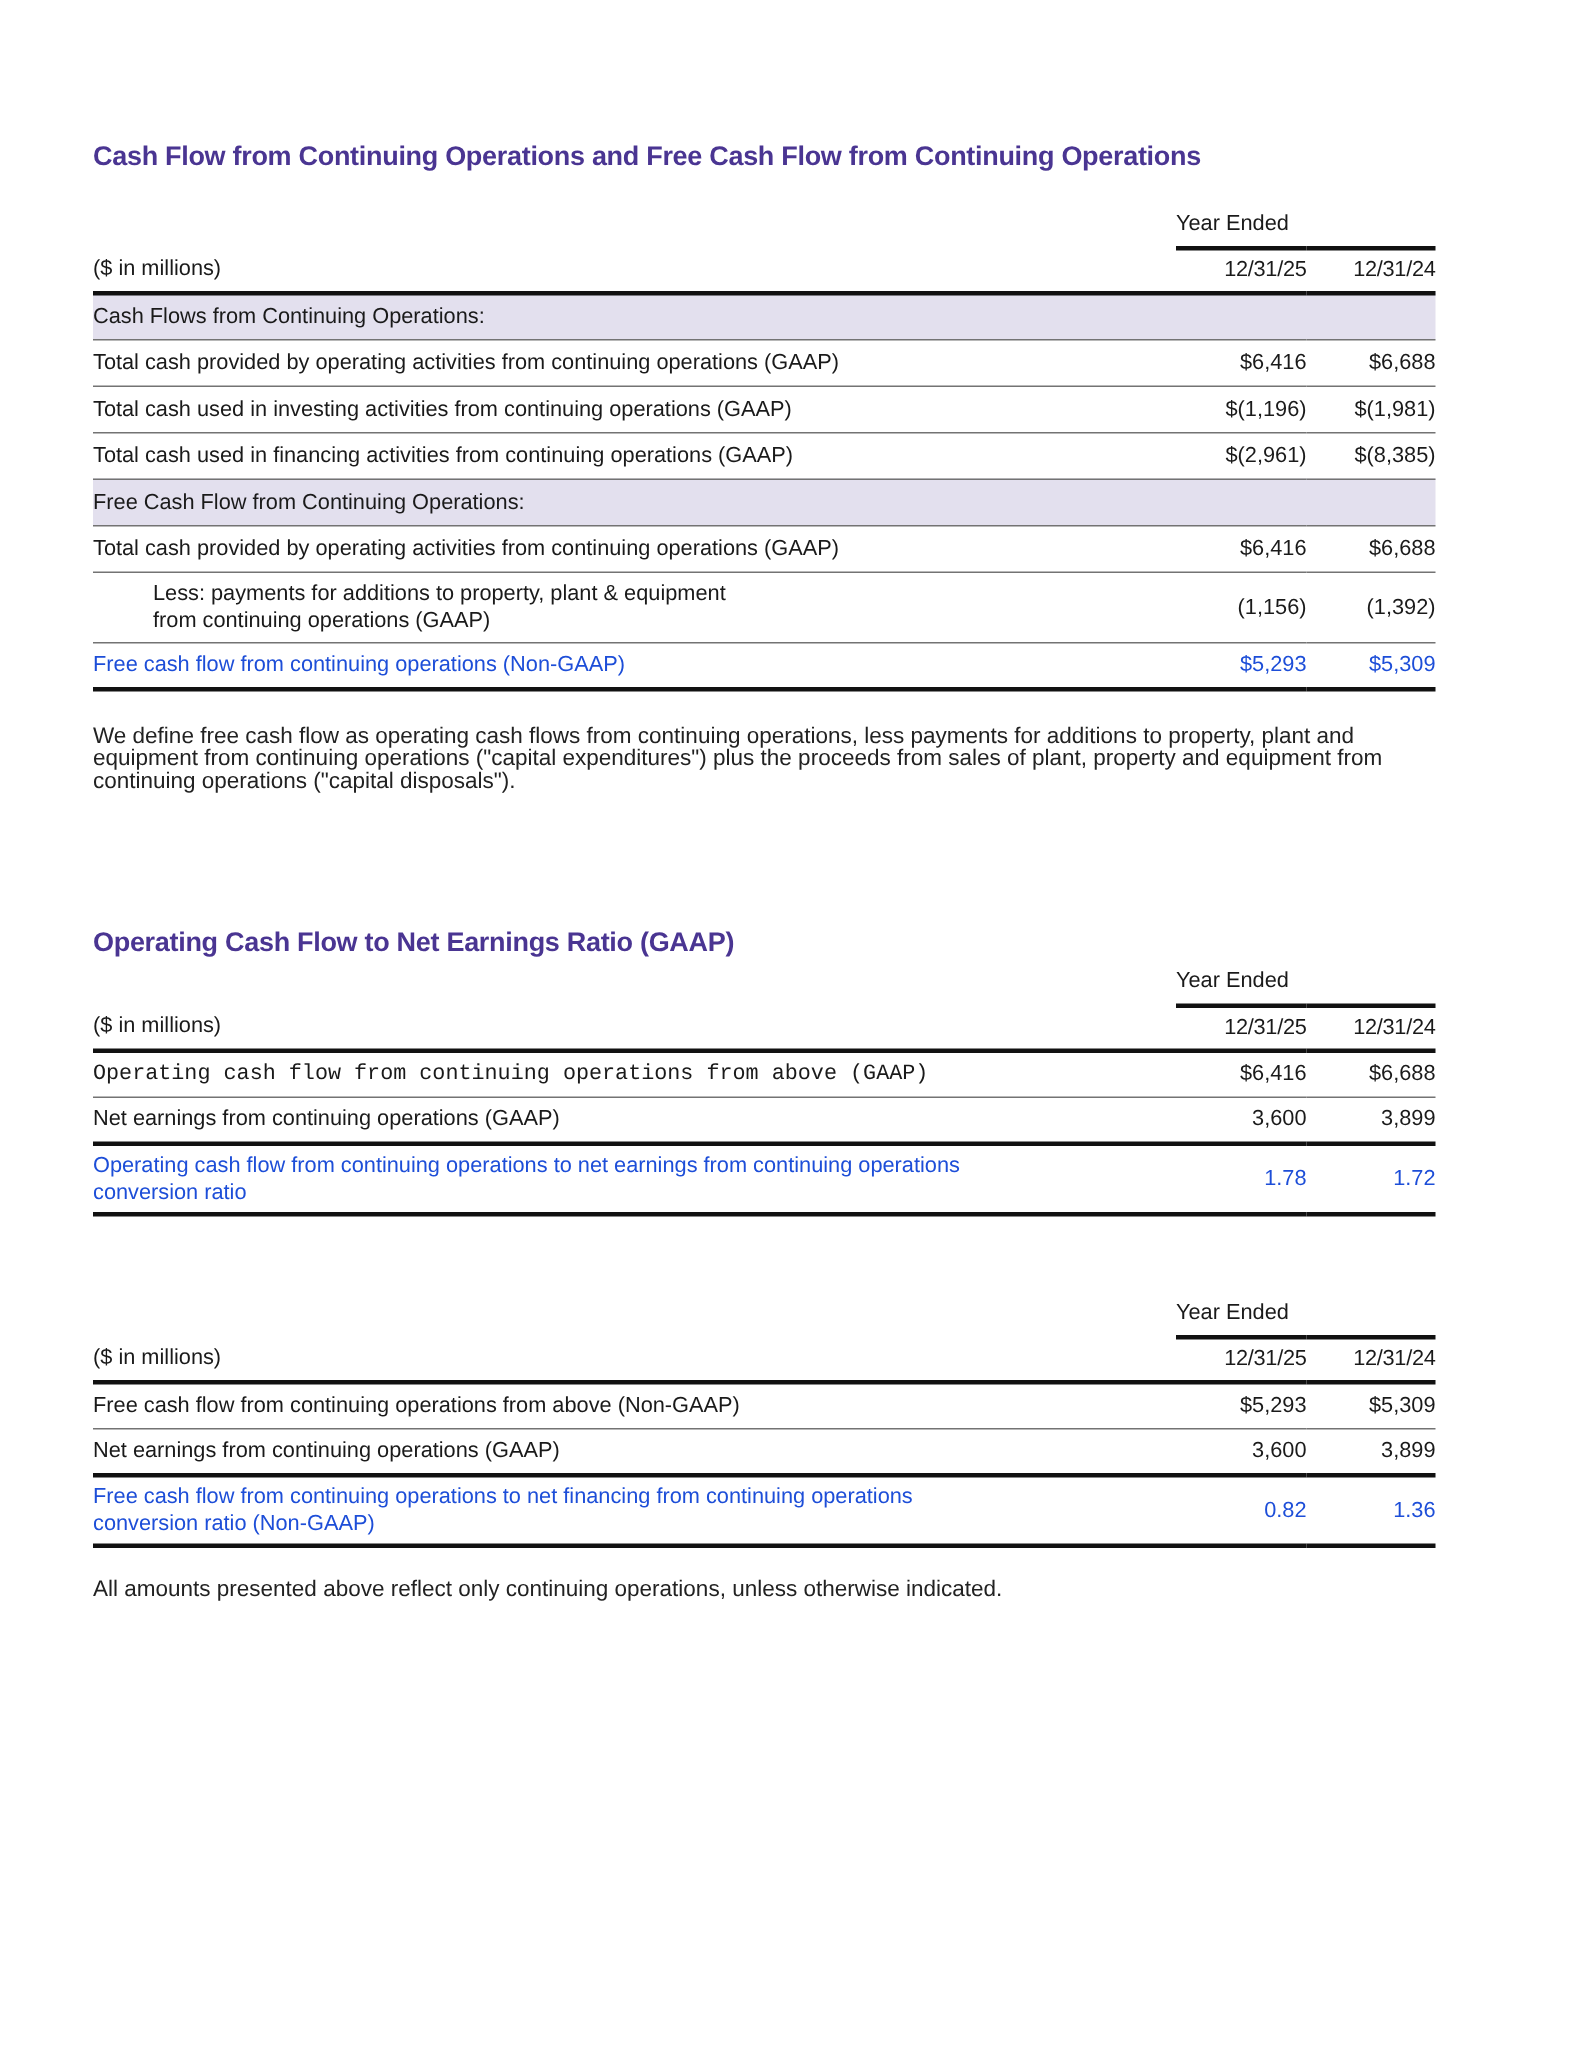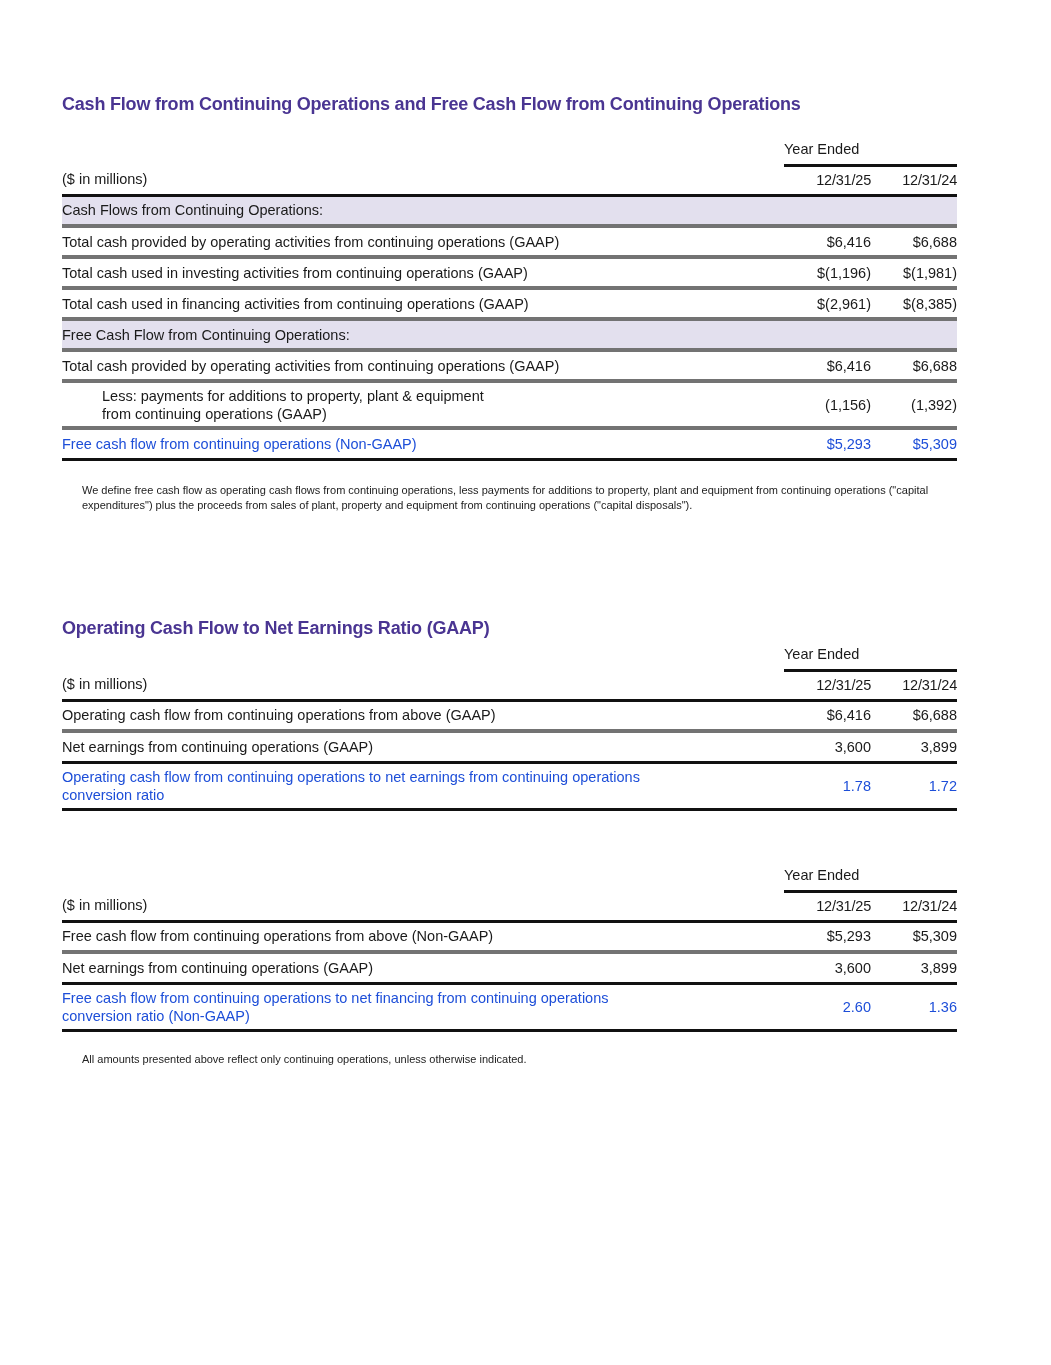--- a/index.html
+++ b/index.html
@@ -22,28 +22,28 @@
     .col-label { width: 722px; }
     .col-a { width: 87px; text-align: right; padding-right: 0; }
     .col-b { width: 86px; text-align: right; }
     .ye-row td { height: 30px; }
     .ye-cell {
       border-bottom: 3px solid #111;
       font-size: 14.5px;
     }
     .hdr-row td { height: 30px; border-bottom: 3px solid #111; font-size: 14.5px; }
     .hdr-row td.col-a, .hdr-row td.col-b { font-weight: normal; }
-    .row td { height: 31px; border-bottom: 4px solid #737373; }
+    .row td { height: 31px; border-bottom: 1px solid #737373; }
     .row.tall td { height: 47px; line-height: 18px; }
     .row.band td { background: #e3e0ee; }
     .row.thick td { border-bottom: 3px solid #111; }
     .row.bold td { color: #1d4ed8; }
     .indent { padding-left: 40px; }
     .sub-label { white-space: pre-line; }
-    .footnote { font-size: 11px; color: #222; line-height: 15px; margin-left: 20px; }
+    .footnote { font-size: 15px; color: #222; line-height: 15px; }
     .dates td.col-a, .dates td.col-b { letter-spacing: -0.2px; }
   </style>
 </head>
 <body>
 
 <div class="section" style="top:94px;">
   <div class="title">Cash Flow from Continuing Operations and Free Cash Flow from Continuing Operations</div>
   <table style="margin-top:20px;">
     <tbody>
         <tr class="ye-row">
@@ -104,21 +104,21 @@
         <tr class="ye-row">
       <td class="col-label"></td>
       <td colspan="2" class="ye-cell">Year Ended</td>
     </tr>
     <tr class="hdr-row dates">
       <td class="col-label">($ in millions)</td>
       <td class="col-a">12/31/25</td>
       <td class="col-b">12/31/24</td>
     </tr>
     <tr class="row" style="height:28px;">
-      <td class="col-label" style="height:28px;">Operating cash flow from continuing operations from above (GAAP)</td>
+      <td class="col-label" style="height:28px;font-family:Liberation Mono, monospace;">Operating cash flow from continuing operations from above (GAAP)</td>
       <td class="col-a">$6,416</td>
       <td class="col-b">$6,688</td>
     </tr>
     <tr class="row thick">
       <td class="col-label" style="height:28px;">Net earnings from continuing operations (GAAP)</td>
       <td class="col-a">3,600</td>
       <td class="col-b">3,899</td>
     </tr>
     <tr class="row tall thick bold">
       <td class="col-label sub-label">Operating cash flow from continuing operations to net earnings from continuing operations
@@ -148,19 +148,19 @@
       <td class="col-b">$5,309</td>
     </tr>
     <tr class="row thick">
       <td class="col-label" style="height:28px;">Net earnings from continuing operations (GAAP)</td>
       <td class="col-a">3,600</td>
       <td class="col-b">3,899</td>
     </tr>
     <tr class="row tall thick bold">
       <td class="col-label sub-label">Free cash flow from continuing operations to net financing from continuing operations
 conversion ratio (Non-GAAP)</td>
-      <td class="col-a">2.60</td>
+      <td class="col-a">0.82</td>
       <td class="col-b">1.36</td>
     </tr>
   </tbody>
     </table>
   <div class="footnote" style="margin-top:20px;">All amounts presented above reflect only continuing operations, unless otherwise indicated.</div>
 </div>
 
 </body></html>

